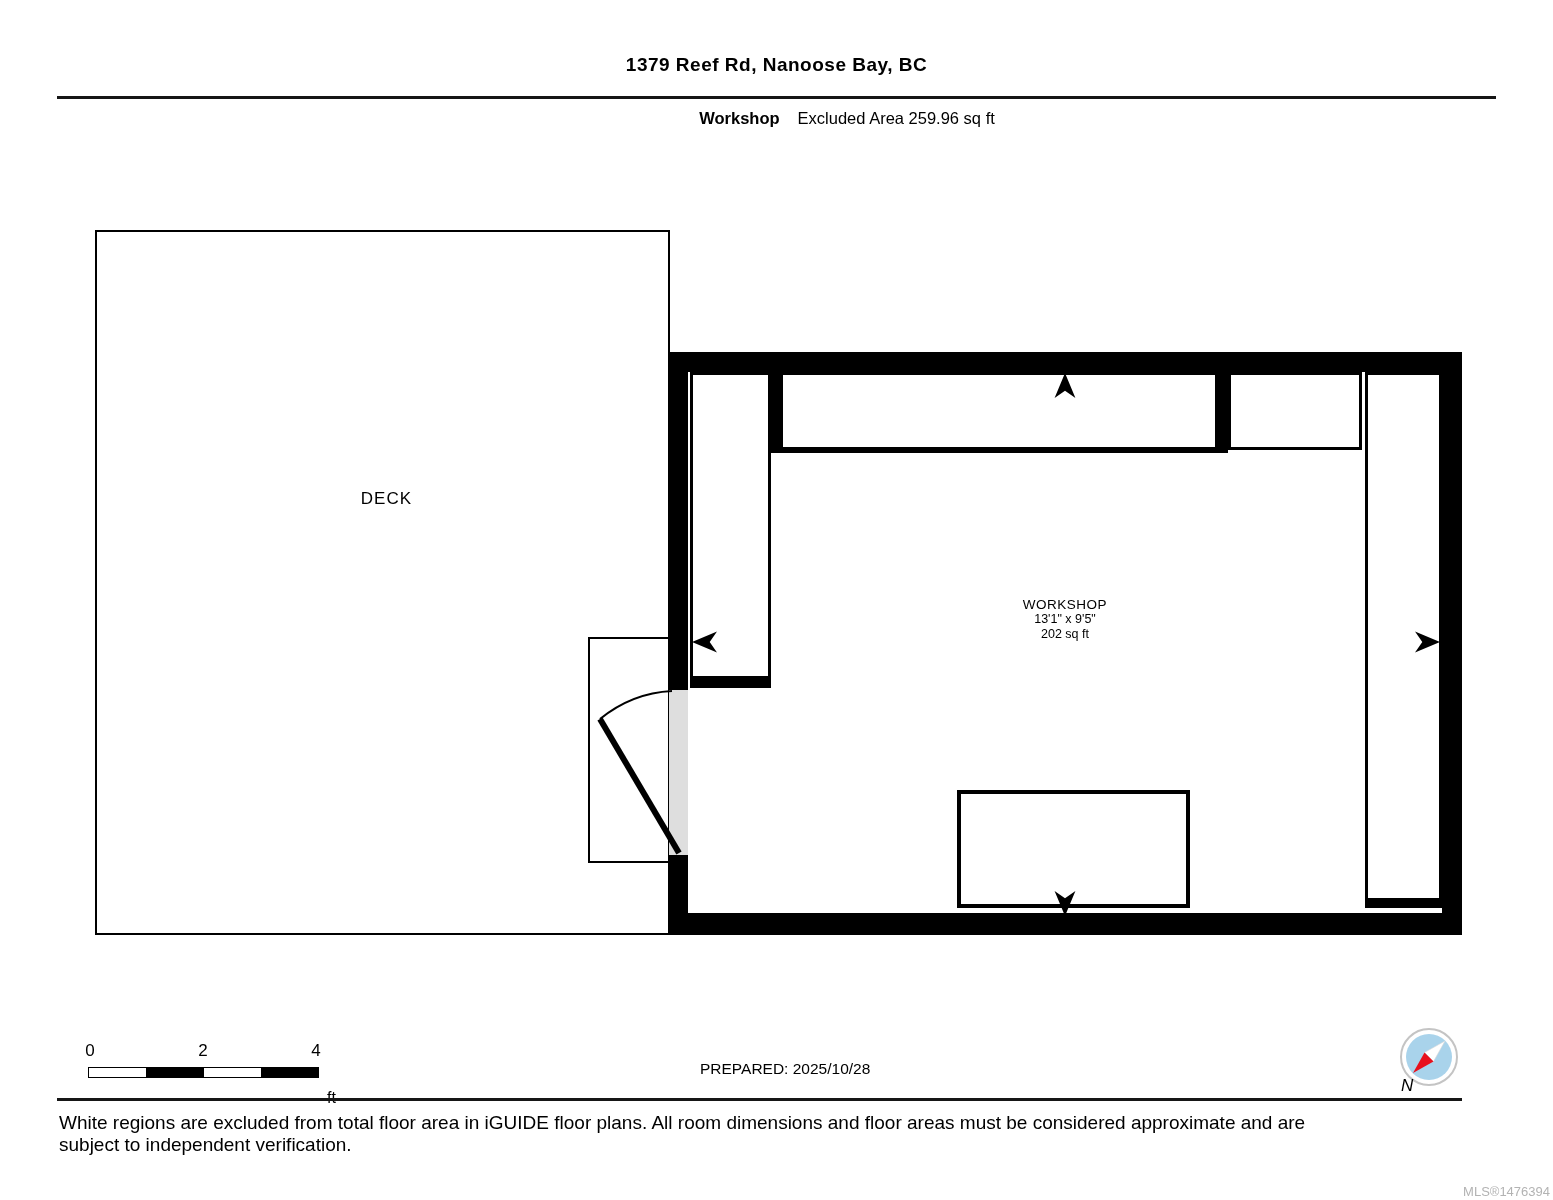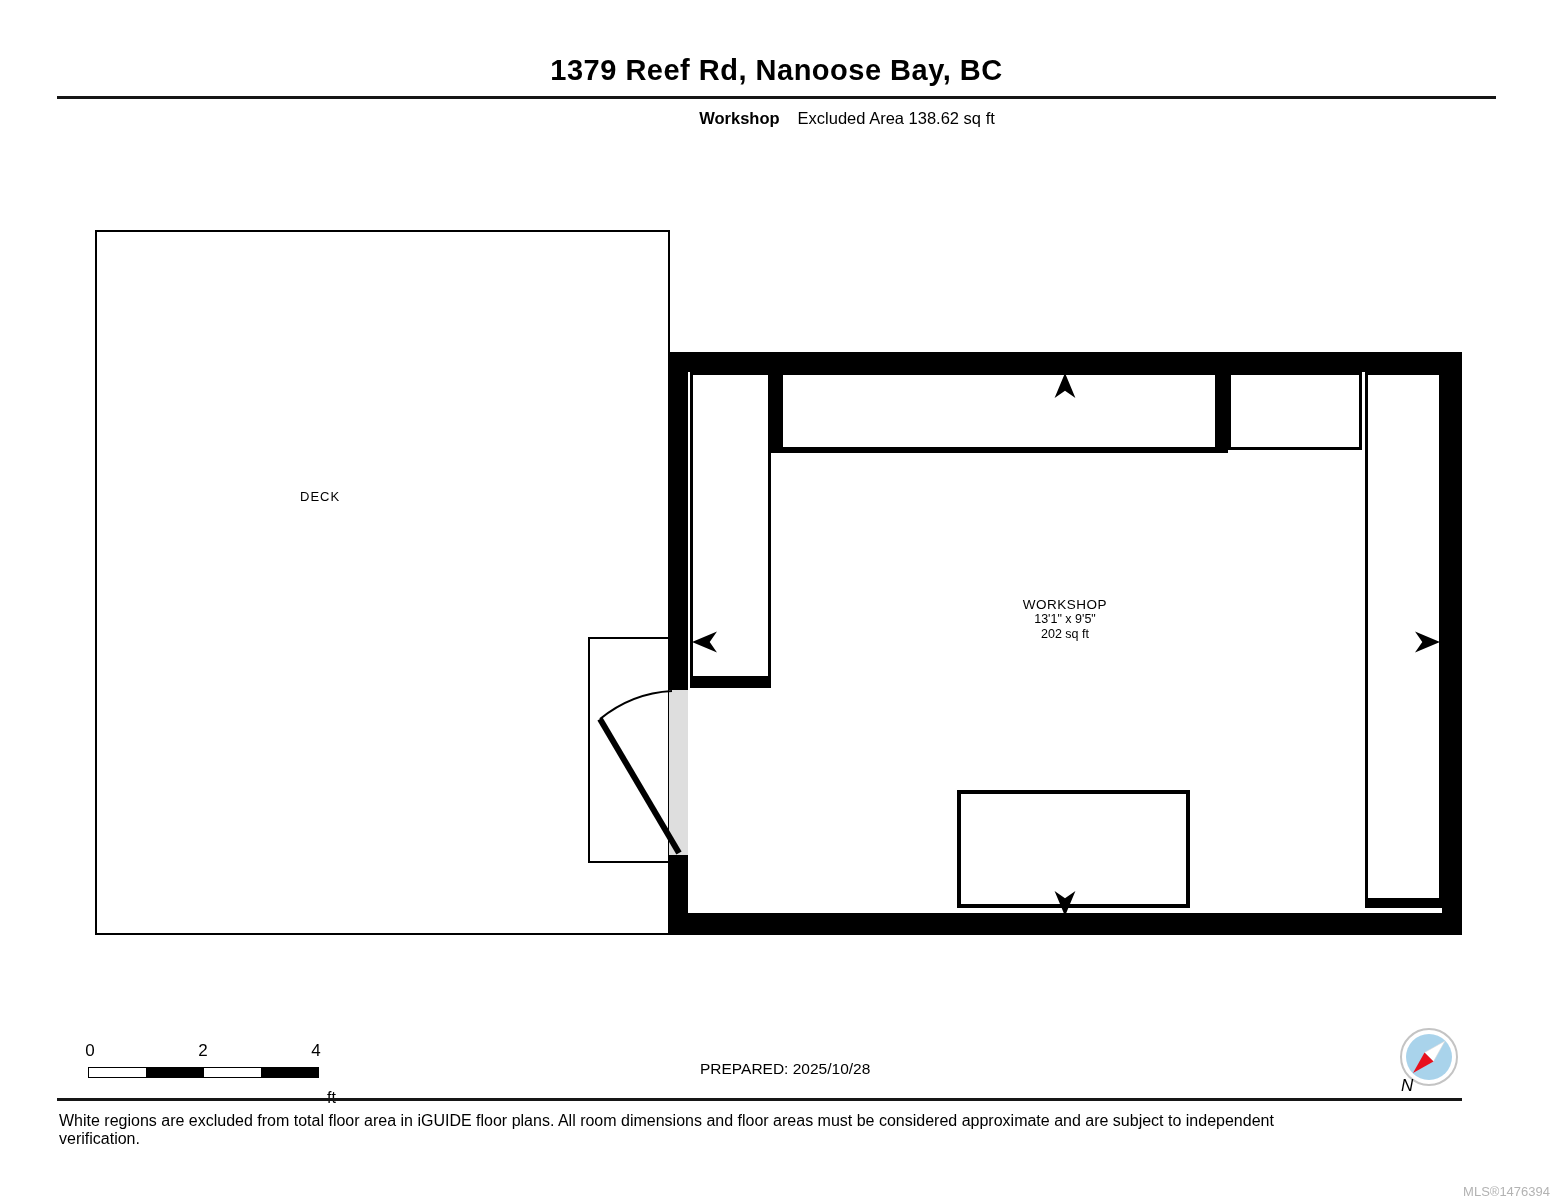--- a/index.html
+++ b/index.html
@@ -2,30 +2,30 @@
 <html style="--wall: #000000; --door-opening: #dedede; --compass-fill: #a9d3eb; --compass-needle-north: #e8101c; --mls-text: #b3b3b3;"><head>
 <meta charset="utf-8">
 <style>
   html,body{margin:0;padding:0;background:#fff;}
   .page{
     position:relative;width:1553px;height:1200px;background:#fff;
     font-family:"Liberation Sans",sans-serif;color:#000;overflow:hidden;
   }
   .abs{position:absolute;}
   
-  .title{top:54px;left:0;right:0;text-align:center;font-size:29px;font-weight:bold;letter-spacing:.5px;}
+  .title{top:54px;left:0;right:0;text-align:center;font-size:19px;font-weight:bold;letter-spacing:.5px;}
   .title-rule{left:57px;top:96px;width:1439px;height:3px;background:#161616;}
   .subtitle{top:109px;left:141px;right:0;display:flex;justify-content:center;gap:18px;font-size:16.5px;}
   .subtitle .room{font-weight:bold;}
   
   .outline2{border:2px solid #000;background:#fff;box-sizing:border-box;}
   .outline3{border:3px solid #000;background:#fff;box-sizing:border-box;}
   .wall{background:var(--wall,#000);}
   .deck{left:95px;top:230px;width:575px;height:705px;}
-  .deck-label{left:300px;top:489px;width:112px;text-align:left;font-size:13px;letter-spacing:1px;}
+  .deck-label{left:300px;top:489px;width:112px;text-align:right;font-size:17px;letter-spacing:1px;}
   .landing{left:588px;top:637px;width:82px;height:226px;}
   .wall-top{left:668px;top:352px;width:794px;height:20px;}
   .wall-bottom{left:668px;top:913px;width:794px;height:22px;}
   .wall-right{left:1442px;top:352px;width:20px;height:583px;}
   .wall-left-upper{left:668px;top:352px;width:20px;height:338px;}
   .wall-left-lower{left:668px;top:855px;width:20px;height:80px;}
   .door-opening{left:669px;top:690px;width:19px;height:165px;background:var(--door-opening,#dedede);}
   .closet-left{left:690px;top:372px;width:81px;height:316px;border:3px solid #000;border-bottom-width:12px;}
   .cap-left{left:771px;top:372px;width:9px;height:81px;}
   .cabinet-top{left:780px;top:372px;width:438px;height:81px;border:3px solid #000;border-bottom-width:6px;}
@@ -41,33 +41,33 @@
   
   .scale-num{top:1041px;font-size:17px;transform:translateX(-50%);}
   .scale-bar{left:88px;top:1067px;width:229px;height:9px;border:1px solid #000;display:flex;box-sizing:content-box;}
   .scale-bar .seg{flex:1 1 0;}
   .seg.b{background:#000;} .seg.w{background:#fff;}
   .scale-unit{left:327px;top:1061px;font-size:16px;margin-top:28px;}
   .prepared{left:700px;top:1060px;font-size:15.5px;}
   .compass{left:1398px;top:1026px;}
   .compass-n{left:1401px;top:1076px;font-size:17px;font-style:italic;}
   .footer-rule{left:57px;top:1098px;width:1405px;height:3px;background:#161616;}
-  .disclaimer{left:59px;top:1112px;width:1300px;font-size:16px;}
+  .disclaimer{left:59px;top:1112px;width:1300px;font-size:19px;}
   .mls{right:3px;top:1184px;font-size:13px;color:var(--mls-text,#b3b3b3);}
 </style>
 </head>
 <body>
 
 <div class="page">
 
   <div class="abs title">1379 Reef Rd, Nanoose Bay, BC</div>
   <div class="abs title-rule"></div>
   <div class="abs subtitle">
     <span class="room">Workshop</span>
-    <span>Excluded Area 138.62 sq ft</span>
+    <span>Excluded Area 259.96 sq ft</span>
   </div>
 
   <div class="abs outline2 deck"></div>
   <div class="abs deck-label">DECK</div>
 
   <div class="abs outline2 landing"></div>
 
   <div class="abs wall wall-top"></div>
   <div class="abs wall wall-bottom"></div>
   <div class="abs wall wall-right"></div>

